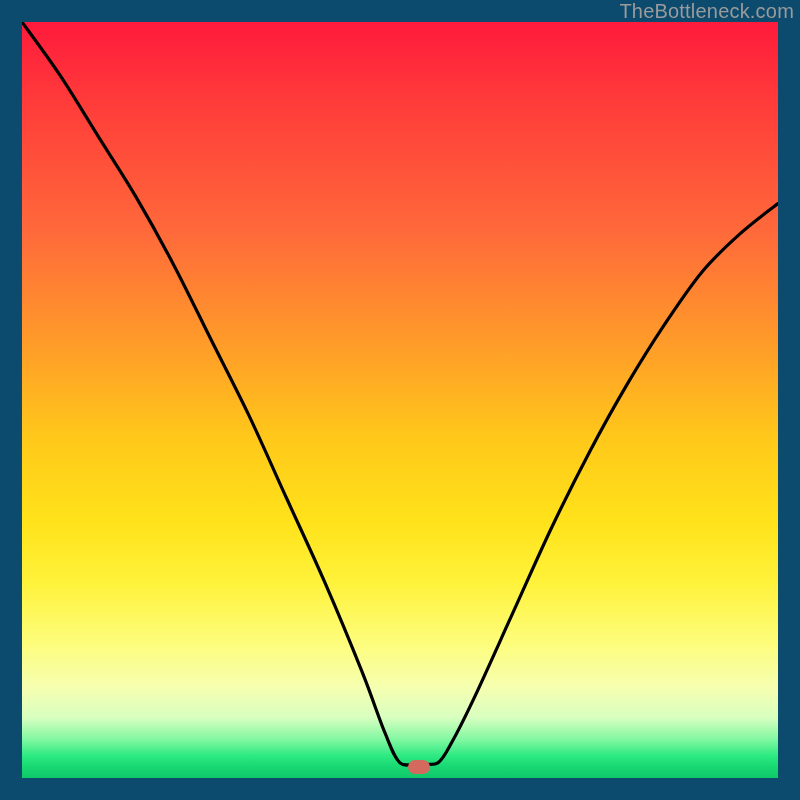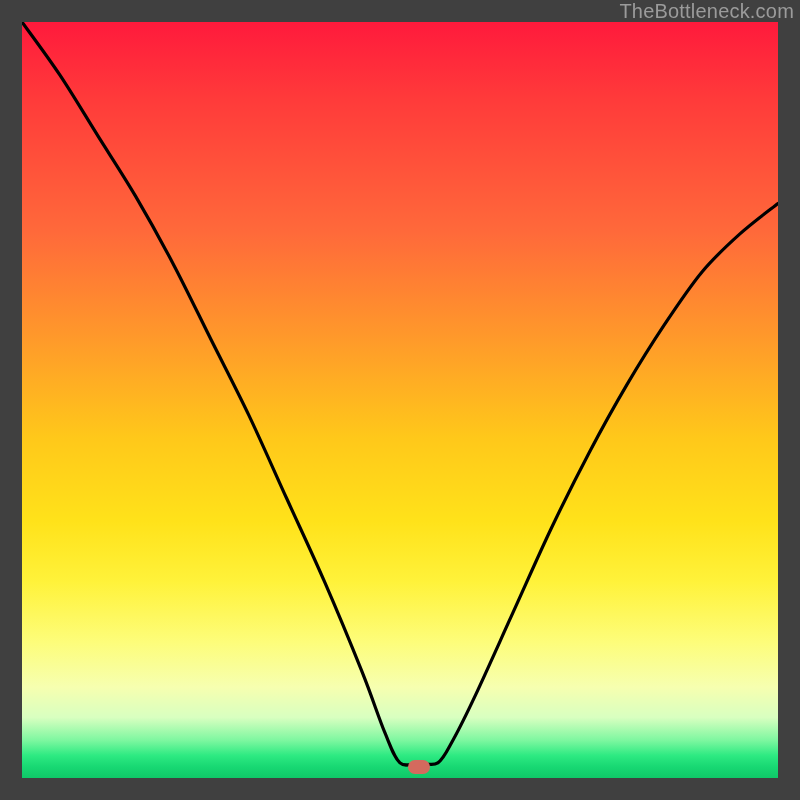--- a/index.html
+++ b/index.html
@@ -10,21 +10,21 @@
     background: #000;
     font-family: Arial, Helvetica, sans-serif;
     overflow: hidden;
   }
   .frame {
     position: absolute;
     left: 0;
     top: 0;
     width: 800px;
     height: 800px;
-    background: #404040;
+    background: #0c4a6e;
   }
   .plot {
     position: absolute;
     left: 22px;
     top: 22px;
     width: 756px;
     height: 756px;
     
     background: linear-gradient(
       to bottom,

